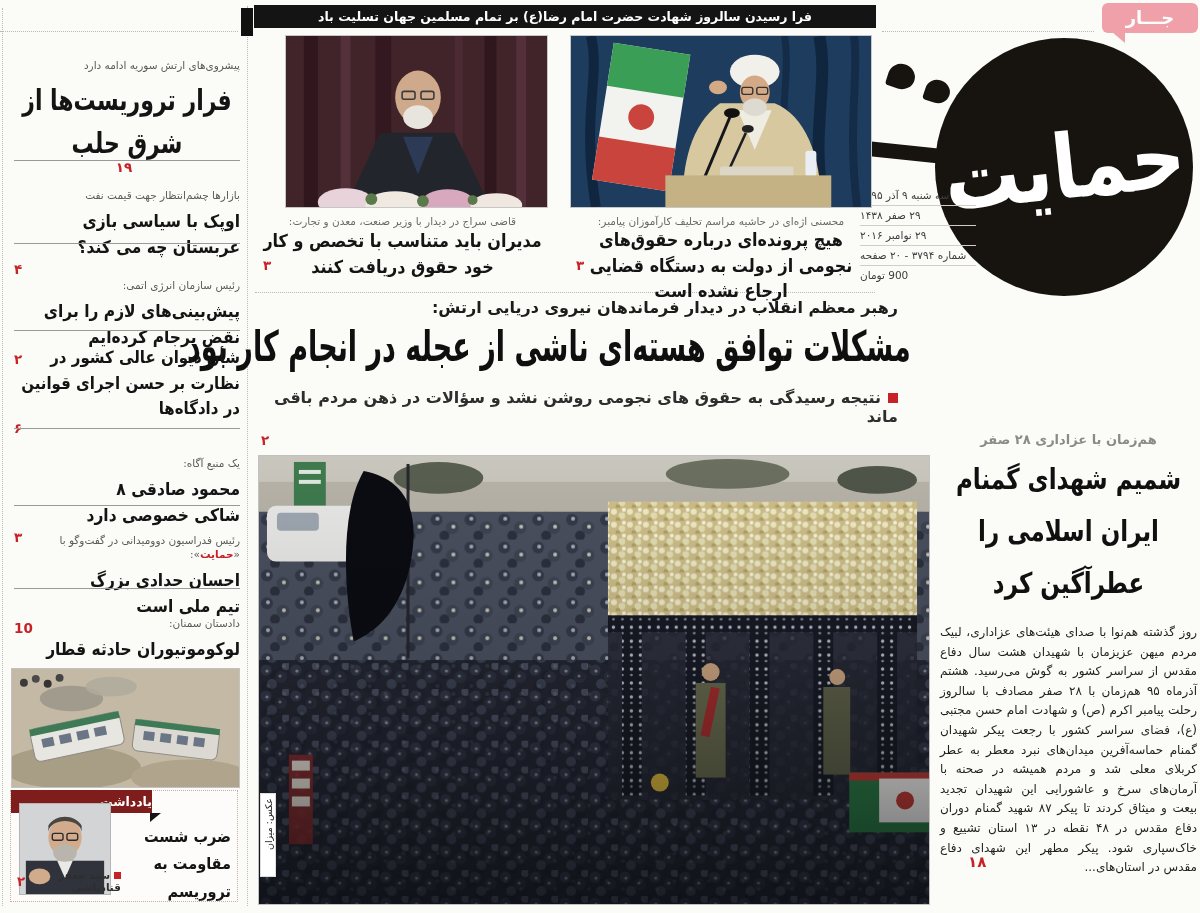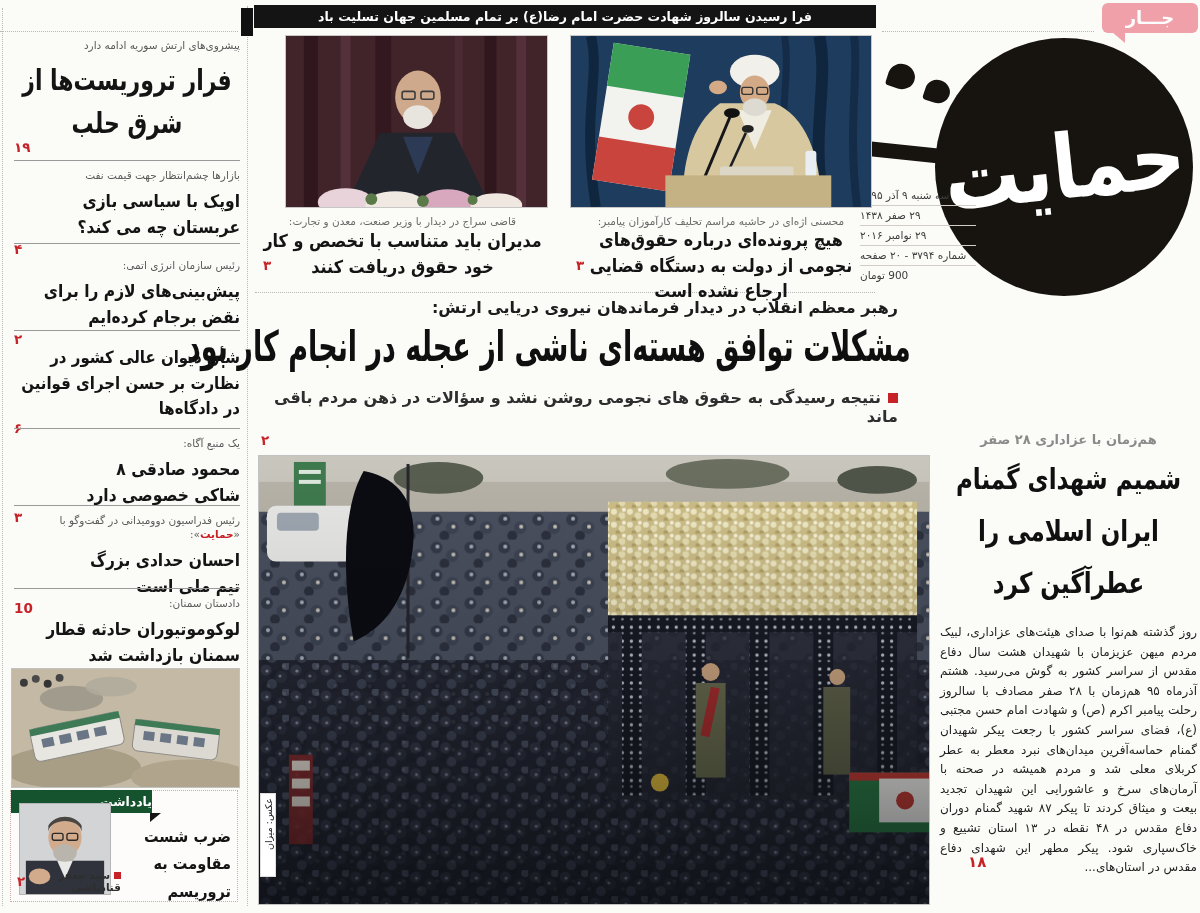--- a/index.html
+++ b/index.html
@@ -54,34 +54,34 @@
   
   #secondary { left:940px; top:432px; width:257px; height:445px; }
   #secondary .kick { text-align:center; font-size:13px; color:#8a8a8a; font-weight:600; }
   #secondary .hl-line { text-align:center; font-size:23px; font-weight:800; color:#101010;
         line-height:40px; margin-top:12px; transform:scale(1,1.25); }
   #secondary .body { margin-top:20px; font-size:12px; line-height:19.6px; text-align:justify;
         color:#1f1f1f; }
   
   #sidebar { left:8px; top:34px; width:232px; height:871px; }
   .sb-item { position:absolute; right:0; width:226px; }
-  .sb-item .kick { font-size:10.5px; color:#5a5a5a; text-align:right; padding-left:2px; line-height:14px; }
+  .sb-item .kick { font-size:10.5px; color:#5a5a5a; text-align:right; padding-left:2px; line-height:14px;margin-top:20px; }
   .sb-item .hl { margin-top:7px; font-size:15.5px; font-weight:700; color:#141414;
         text-align:right; line-height:23px; transform:scale(1,1.12); transform-origin:right top; }
   .sb-item .hl.big { font-size:22px; text-align:center; line-height:33px; font-weight:800;
         transform:scale(1,1.3); transform-origin:center top; }
   .sb-item .pgnum { margin-top:6px; padding-right:6px; }
   .sb-rule { position:absolute; right:0; width:226px; border-top:1px solid #9a9a9a; }
   .brand { color:#c62227; font-weight:700; }
   
   #train-photo { right:0; top:634px; width:229px; height:120px; border:1px solid #c2c2c2; background:#c4b9a4; position:absolute; }
   
   #note { position:absolute; right:2px; top:756px; width:228px; height:112px;
         border:1px dotted #c9aFa5; background:#fefcfb; }
-  #note-tab { position:absolute; left:0; top:-1px; width:141px; height:23px; background:#14532d;
+  #note-tab { position:absolute; left:0; top:-1px; width:141px; height:23px; background:#7f1d1d;
         color:#fff; font-size:12.5px; font-weight:700; text-align:right; line-height:23px; padding-left:12px; padding-right:0; }
   #note-tab span { padding-right:0; padding-left:10px; float:left; }
   #note-fold { position:absolute; left:139px; top:22px; width:0; height:0;
         border-top:9px solid #141414; border-right:11px solid transparent; }
   #note-photo { position:absolute; right:126px; top:12px; width:92px; height:92px; border:1px solid #b5b5b5; background:#d2d4d6; }
   #note-hl { position:absolute; right:6px; top:32px; width:118px; font-size:14.5px; font-weight:700;
         color:#141414; text-align:right; line-height:25px; transform:scale(1,1.1); transform-origin:right top; }
   #note-byline { position:absolute; right:116px; left:6px; bottom:8px; display:flex;
         justify-content:flex-end; align-items:center; gap:14px; direction:rtl; font-size:10.5px; font-weight:700; color:#2e2e2e; }
 </style>
@@ -281,21 +281,21 @@
   <div class="hl-line">عطرآگین کرد</div>
   <div class="body">روز گذشته هم‌نوا با صدای هیئت‌های عزاداری، لبیک مردم میهن عزیزمان با شهیدان هشت سال دفاع مقدس از سراسر کشور به گوش می‌رسید. هشتم آذرماه ۹۵ هم‌زمان با ۲۸ صفر مصادف با سالروز رحلت پیامبر اکرم (ص) و شهادت امام حسن مجتبی (ع)، فضای سراسر کشور با رجعت پیکر شهیدان گمنام حماسه‌آفرین میدان‌های نبرد معطر به عطر کربلای معلی شد و مردم همیشه در صحنه با آرمان‌های سرخ و عاشورایی این شهیدان تجدید بیعت و میثاق کردند تا پیکر ۸۷ شهید گمنام دوران دفاع مقدس در ۴۸ نقطه در ۱۳ استان تشییع و خاک‌سپاری شود. پیکر مطهر این شهدای دفاع مقدس در استان‌های...</div>
   <div class="pgnum abs" style="left:28px; bottom:6px; font-size:15px;">۱۸</div>
 </div>
 
 <div class="abs" id="sidebar">
 
   <div class="sb-item" style="top:4px;">
     <div class="kick">پیشروی‌های ارتش سوریه ادامه دارد</div>
     <div class="hl big">فرار تروریست‌ها از شرق حلب</div>
-    <div class="pgnum" style="margin-top:14px;">۱۹</div>
+    <div class="pgnum" style="margin-top:14px;text-align:center;">۱۹</div>
   </div>
   <div class="sb-rule" style="top:126px;"></div>
 
   <div class="sb-item" style="top:134px;">
     <div class="kick">بازارها چشم‌انتظار جهت قیمت نفت</div>
     <div class="hl">اوپک با سیاسی بازی عربستان چه می کند؟</div>
     <div class="pgnum">۴</div>
   </div>
   <div class="sb-rule" style="top:209px;"></div>
 

